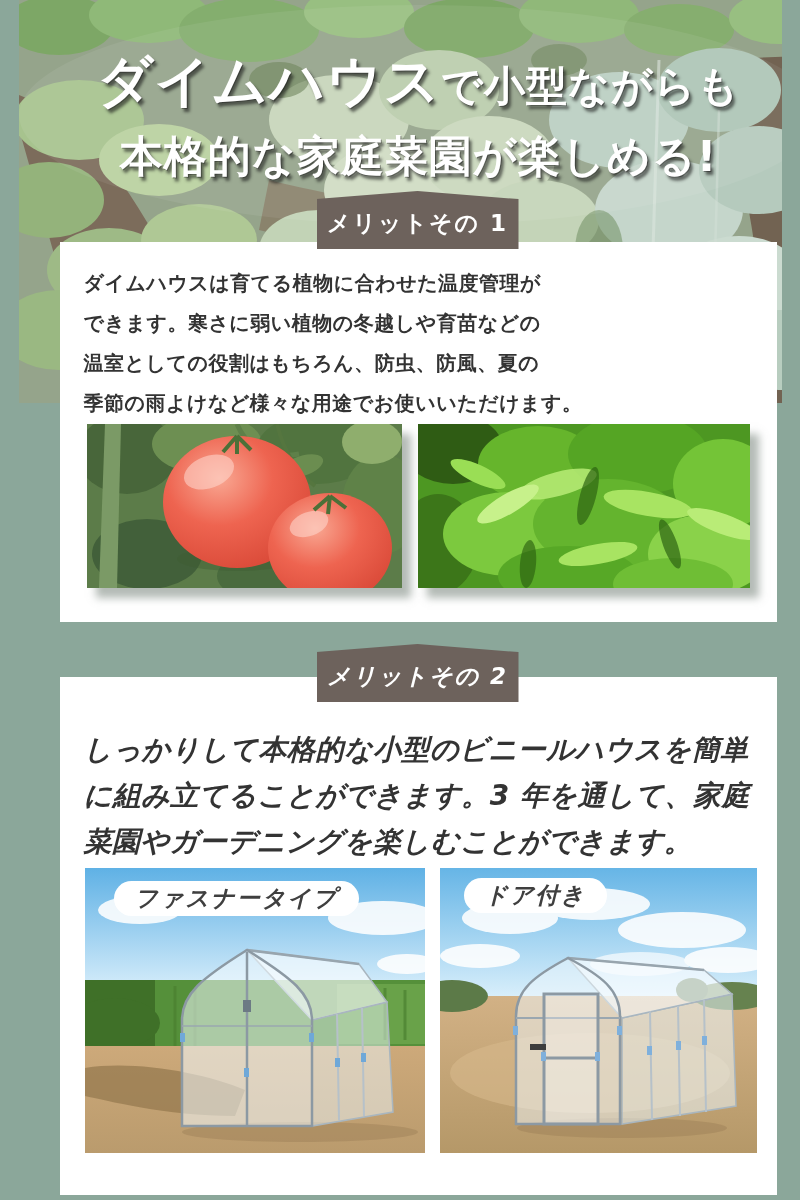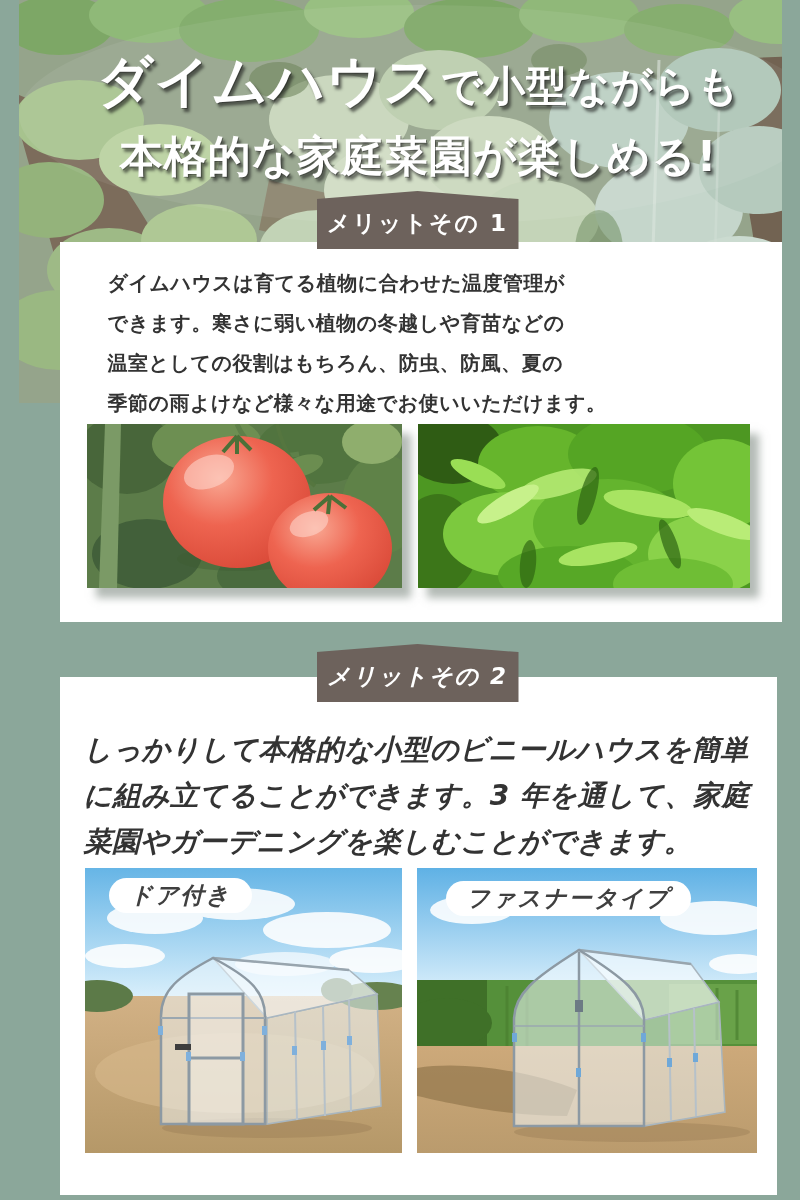--- a/index.html
+++ b/index.html
@@ -9,21 +9,21 @@
   .hero{position:absolute;top:0;left:0;width:800px;height:403px;}
   .hero svg{display:block;width:100%;height:100%;}
   .hero-title{position:absolute;top:54px;left:0;width:100%;text-align:center;color:#fff;font-weight:bold;line-height:1;
               text-shadow:3px 4px 3px rgba(25,25,25,.6),1px 1px 0 rgba(40,40,40,.45);}
   .t1{font-size:55px;letter-spacing:1px;}
   .t1b{font-size:41px;letter-spacing:1px;}
   .t2{font-size:43px;margin-top:26px;letter-spacing:1px;}
 
   
   .card{position:absolute;left:41px;width:717px;background:#fff;}
-  .card1{top:242px;height:380px;padding-left:24px;}
+  .card1{top:242px;height:380px;}
   .card2{top:677px;height:518px;font-style:italic;}
   .merit-label{position:absolute;left:257px;width:202px;height:58px;background:#6d625c;color:#fff;
                font-weight:bold;font-size:23px;letter-spacing:2px;display:flex;align-items:center;justify-content:center;
                clip-path:polygon(0 14%,50% 0,100% 14%,100% 100%,0 100%);padding-top:7px;box-sizing:border-box;}
   .card1 .merit-label{top:-51px;}
   .card2 .merit-label{top:-33px;}
 
   .para{margin:0;padding:0 24px;font-weight:bold;color:#333;white-space:pre-line;letter-spacing:.5px;}
   .para1{padding-top:21px;font-size:20px;line-height:40px;}
   .para2{padding-top:50px;font-size:28px;line-height:46px;}
@@ -179,20 +179,66 @@
     </div>
   </section>
 
   <section class="card card2">
     <div class="merit-label">メリットその 2</div>
     <p class="para para2">しっかりして本格的な小型のビニールハウスを簡単
 に組み立てることができます。3 年を通して、家庭
 菜園やガーデニングを楽しむことができます。</p>
 
     <div class="photos photos2">
+      <div class="photo ph-g2">
+        <svg viewBox="0 0 340 285" preserveAspectRatio="none">
+          <defs>
+            <linearGradient id="sky2" x1="0" y1="0" x2="0" y2="1">
+              <stop offset="0" stop-color="#5fb1e5"></stop>
+                <stop offset="1" stop-color="#d4ecfa"></stop>
+            </linearGradient>
+            <linearGradient id="sand2" x1="0" y1="0" x2="0" y2="1">
+              <stop offset="0" stop-color="#cda97a"></stop>
+                <stop offset="1" stop-color="#ba9b6d"></stop>
+            </linearGradient>
+          </defs>
+          <rect width="340" height="120" fill="url(#sky2)"></rect>
+          <g fill="#ffffff" opacity="0.88">
+            <ellipse cx="55" cy="42" rx="42" ry="14"></ellipse>
+            <ellipse cx="150" cy="30" rx="52" ry="15"></ellipse>
+            <ellipse cx="298" cy="50" rx="55" ry="17"></ellipse>
+            <ellipse cx="322" cy="96" rx="30" ry="10"></ellipse>
+          </g>
+          <rect y="112" width="340" height="70" fill="#55903a"></rect>
+          <rect y="112" width="70" height="70" fill="#3f7028"></rect>
+          <rect x="252" y="116" width="88" height="60" fill="#69a249"></rect>
+          <path d="M90,118 L90,178 M110,120 L110,178 M300,120 L300,172 M320,122 L320,172" stroke="#4a8030" stroke-width="3" opacity="0.7"></path>
+          <ellipse cx="30" cy="155" rx="45" ry="25" fill="#3f7028"></ellipse>
+          <rect y="178" width="340" height="107" fill="url(#sand2)"></rect>
+          <path d="M0,200 C50,192 120,205 160,222 L150,248 C80,248 20,232 0,228 Z" fill="#95794f" opacity="0.75"></path>
+          <ellipse cx="215" cy="264" rx="118" ry="10" fill="#9b7f56" opacity="0.45"></ellipse>
+          <path d="M227,152 L302,134 L308,244 L227,258 Z" fill="rgba(235,245,250,0.5)" stroke="#a9b6bf" stroke-width="1.5"></path>
+          <path d="M162,82 L274,96 L302,134 L227,152 Z" fill="rgba(250,253,255,0.65)" stroke="#a9b6bf" stroke-width="1.5"></path>
+          <path d="M252,146 L254,252 M277,140 L279,248" stroke="#b6c1c9" stroke-width="2"></path>
+          <path d="M162,82 L274,96" stroke="#98a5ae" stroke-width="2.5"></path>
+          <path d="M97,152 C97,126 117,110 162,82 C207,110 227,126 227,152 L227,258 L97,258 Z" fill="rgba(242,249,253,0.55)" stroke="#8c99a3" stroke-width="2.5"></path>
+          <line x1="97" y1="158" x2="227" y2="158" stroke="#9aa7b0" stroke-width="1.5"></line>
+          <line x1="162" y1="84" x2="162" y2="258" stroke="#8c99a3" stroke-width="2.5"></line>
+          <rect x="158" y="132" width="8" height="12" fill="#6c7a84"></rect>
+          <g fill="#6fa8d8">
+            <rect x="95" y="165" width="5" height="9"></rect>
+              <rect x="224" y="165" width="5" height="9"></rect>
+            <rect x="159" y="200" width="5" height="9"></rect>
+              <rect x="250" y="190" width="5" height="9"></rect>
+            <rect x="276" y="185" width="5" height="9"></rect>
+          </g>
+        </svg>
+        <span class="pill pill-g2">ファスナータイプ</span>
+      </div>
+
       <div class="photo ph-g1">
         <svg viewBox="0 0 317 285" preserveAspectRatio="none">
           <defs>
             <linearGradient id="sky1" x1="0" y1="0" x2="0" y2="1">
               <stop offset="0" stop-color="#66b5e6"></stop>
                 <stop offset="1" stop-color="#d9effb"></stop>
             </linearGradient>
             <linearGradient id="sand1" x1="0" y1="0" x2="0" y2="1">
               <stop offset="0" stop-color="#d2b185"></stop>
                 <stop offset="1" stop-color="#b59868"></stop>
@@ -227,62 +273,16 @@
               <rect x="177" y="158" width="5" height="9"></rect>
             <rect x="101" y="184" width="5" height="9"></rect>
               <rect x="155" y="184" width="5" height="9"></rect>
             <rect x="207" y="178" width="5" height="9"></rect>
               <rect x="236" y="173" width="5" height="9"></rect>
             <rect x="262" y="168" width="5" height="9"></rect>
           </g>
         </svg>
         <span class="pill pill-g1">ドア付き</span>
       </div>
-
-      <div class="photo ph-g2">
-        <svg viewBox="0 0 340 285" preserveAspectRatio="none">
-          <defs>
-            <linearGradient id="sky2" x1="0" y1="0" x2="0" y2="1">
-              <stop offset="0" stop-color="#5fb1e5"></stop>
-                <stop offset="1" stop-color="#d4ecfa"></stop>
-            </linearGradient>
-            <linearGradient id="sand2" x1="0" y1="0" x2="0" y2="1">
-              <stop offset="0" stop-color="#cda97a"></stop>
-                <stop offset="1" stop-color="#ba9b6d"></stop>
-            </linearGradient>
-          </defs>
-          <rect width="340" height="120" fill="url(#sky2)"></rect>
-          <g fill="#ffffff" opacity="0.88">
-            <ellipse cx="55" cy="42" rx="42" ry="14"></ellipse>
-            <ellipse cx="150" cy="30" rx="52" ry="15"></ellipse>
-            <ellipse cx="298" cy="50" rx="55" ry="17"></ellipse>
-            <ellipse cx="322" cy="96" rx="30" ry="10"></ellipse>
-          </g>
-          <rect y="112" width="340" height="70" fill="#55903a"></rect>
-          <rect y="112" width="70" height="70" fill="#3f7028"></rect>
-          <rect x="252" y="116" width="88" height="60" fill="#69a249"></rect>
-          <path d="M90,118 L90,178 M110,120 L110,178 M300,120 L300,172 M320,122 L320,172" stroke="#4a8030" stroke-width="3" opacity="0.7"></path>
-          <ellipse cx="30" cy="155" rx="45" ry="25" fill="#3f7028"></ellipse>
-          <rect y="178" width="340" height="107" fill="url(#sand2)"></rect>
-          <path d="M0,200 C50,192 120,205 160,222 L150,248 C80,248 20,232 0,228 Z" fill="#95794f" opacity="0.75"></path>
-          <ellipse cx="215" cy="264" rx="118" ry="10" fill="#9b7f56" opacity="0.45"></ellipse>
-          <path d="M227,152 L302,134 L308,244 L227,258 Z" fill="rgba(235,245,250,0.5)" stroke="#a9b6bf" stroke-width="1.5"></path>
-          <path d="M162,82 L274,96 L302,134 L227,152 Z" fill="rgba(250,253,255,0.65)" stroke="#a9b6bf" stroke-width="1.5"></path>
-          <path d="M252,146 L254,252 M277,140 L279,248" stroke="#b6c1c9" stroke-width="2"></path>
-          <path d="M162,82 L274,96" stroke="#98a5ae" stroke-width="2.5"></path>
-          <path d="M97,152 C97,126 117,110 162,82 C207,110 227,126 227,152 L227,258 L97,258 Z" fill="rgba(242,249,253,0.55)" stroke="#8c99a3" stroke-width="2.5"></path>
-          <line x1="97" y1="158" x2="227" y2="158" stroke="#9aa7b0" stroke-width="1.5"></line>
-          <line x1="162" y1="84" x2="162" y2="258" stroke="#8c99a3" stroke-width="2.5"></line>
-          <rect x="158" y="132" width="8" height="12" fill="#6c7a84"></rect>
-          <g fill="#6fa8d8">
-            <rect x="95" y="165" width="5" height="9"></rect>
-              <rect x="224" y="165" width="5" height="9"></rect>
-            <rect x="159" y="200" width="5" height="9"></rect>
-              <rect x="250" y="190" width="5" height="9"></rect>
-            <rect x="276" y="185" width="5" height="9"></rect>
-          </g>
-        </svg>
-        <span class="pill pill-g2">ファスナータイプ</span>
-      </div>
     </div>
   </section>
 
 </div>
 
 </body></html>

